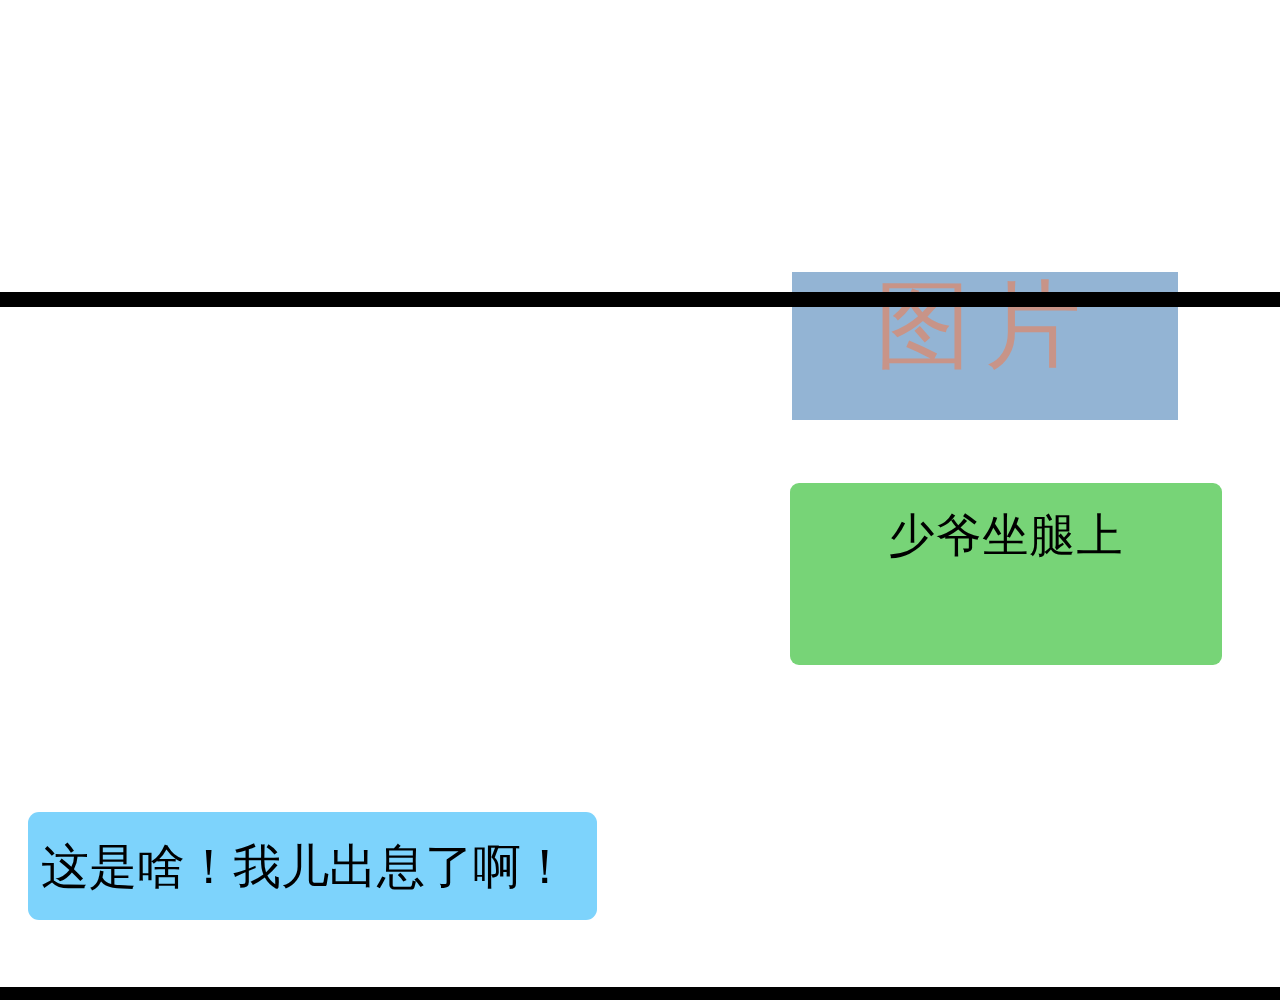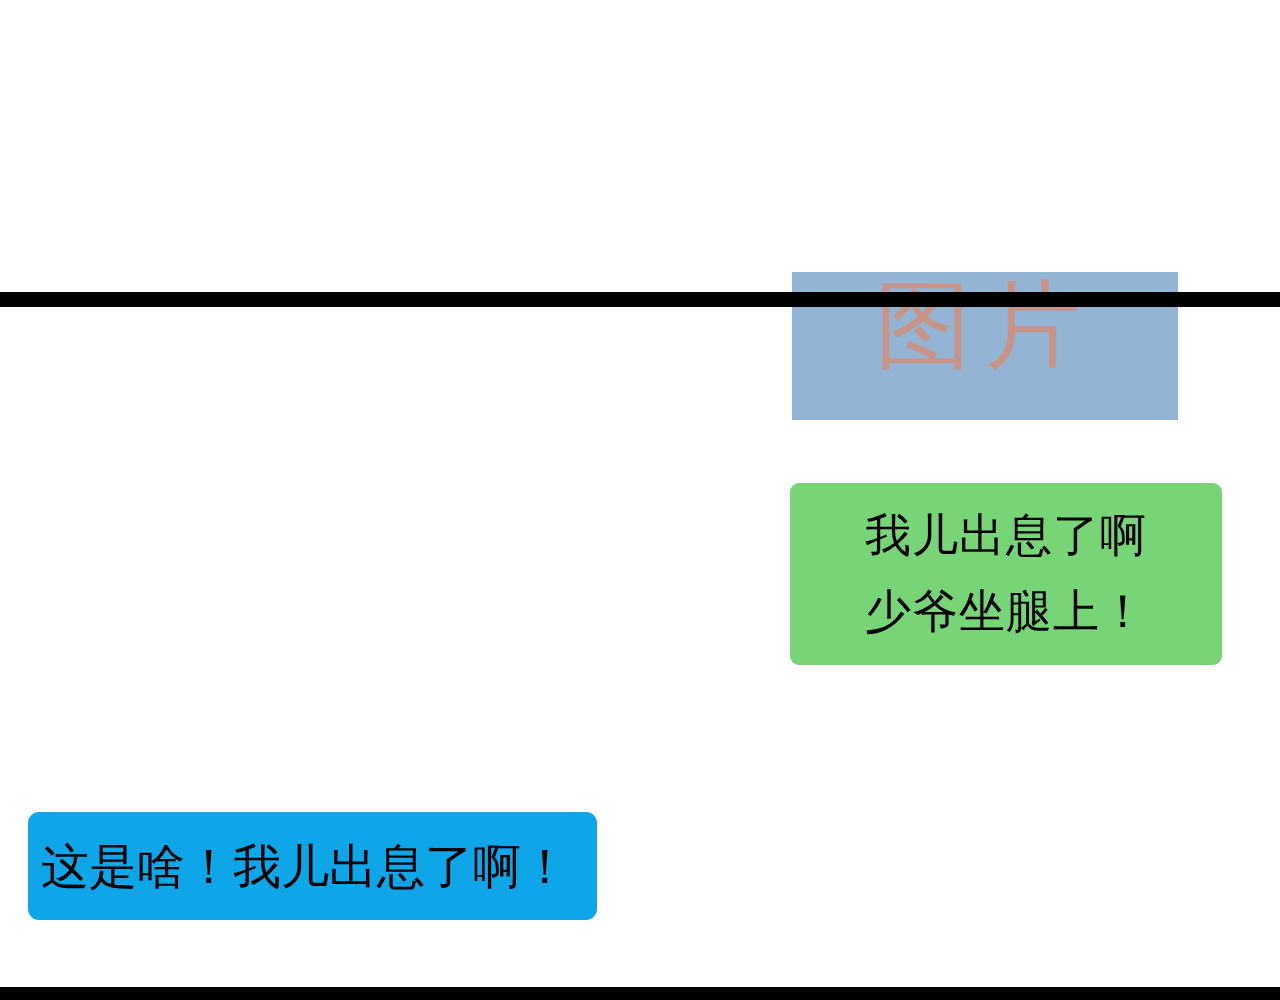--- a/index.html
+++ b/index.html
@@ -82,21 +82,21 @@
     line-height: 76px;
     letter-spacing: 1px;
     white-space: nowrap;
   }
 
   #bubble-gray {
     left: 28px;
     top: 812px;
     width: 569px;
     height: 108px;
-    background: #0ea5e9;
+    background: #7dd3fc;
     border-radius: 11px;
     display: flex;
     align-items: center;
     justify-content: flex-start;
     padding-left: 13px;
   }
   #bubble-gray .bubble-line {
     display: block;
     font-size: 48px;
     line-height: 60px;
@@ -108,22 +108,21 @@
 
 <div id="page-root">
 
   <div id="image-placeholder">
     <span id="image-placeholder-label">图片</span>
   </div>
 
   <div id="divider-top" class="divider-bar"></div>
 
   <div id="bubble-green" class="bubble">
-    <span class="bubble-line">我儿出息了啊</span>
-    <span class="bubble-line">少爷坐腿上！</span>
+    <span class="bubble-line">少爷坐腿上</span>
   </div>
 
   <div id="bubble-gray" class="bubble">
     <span class="bubble-line">这是啥！我儿出息了啊！</span>
   </div>
 
   <div id="divider-bottom" class="divider-bar"></div>
 
 </div>
 

